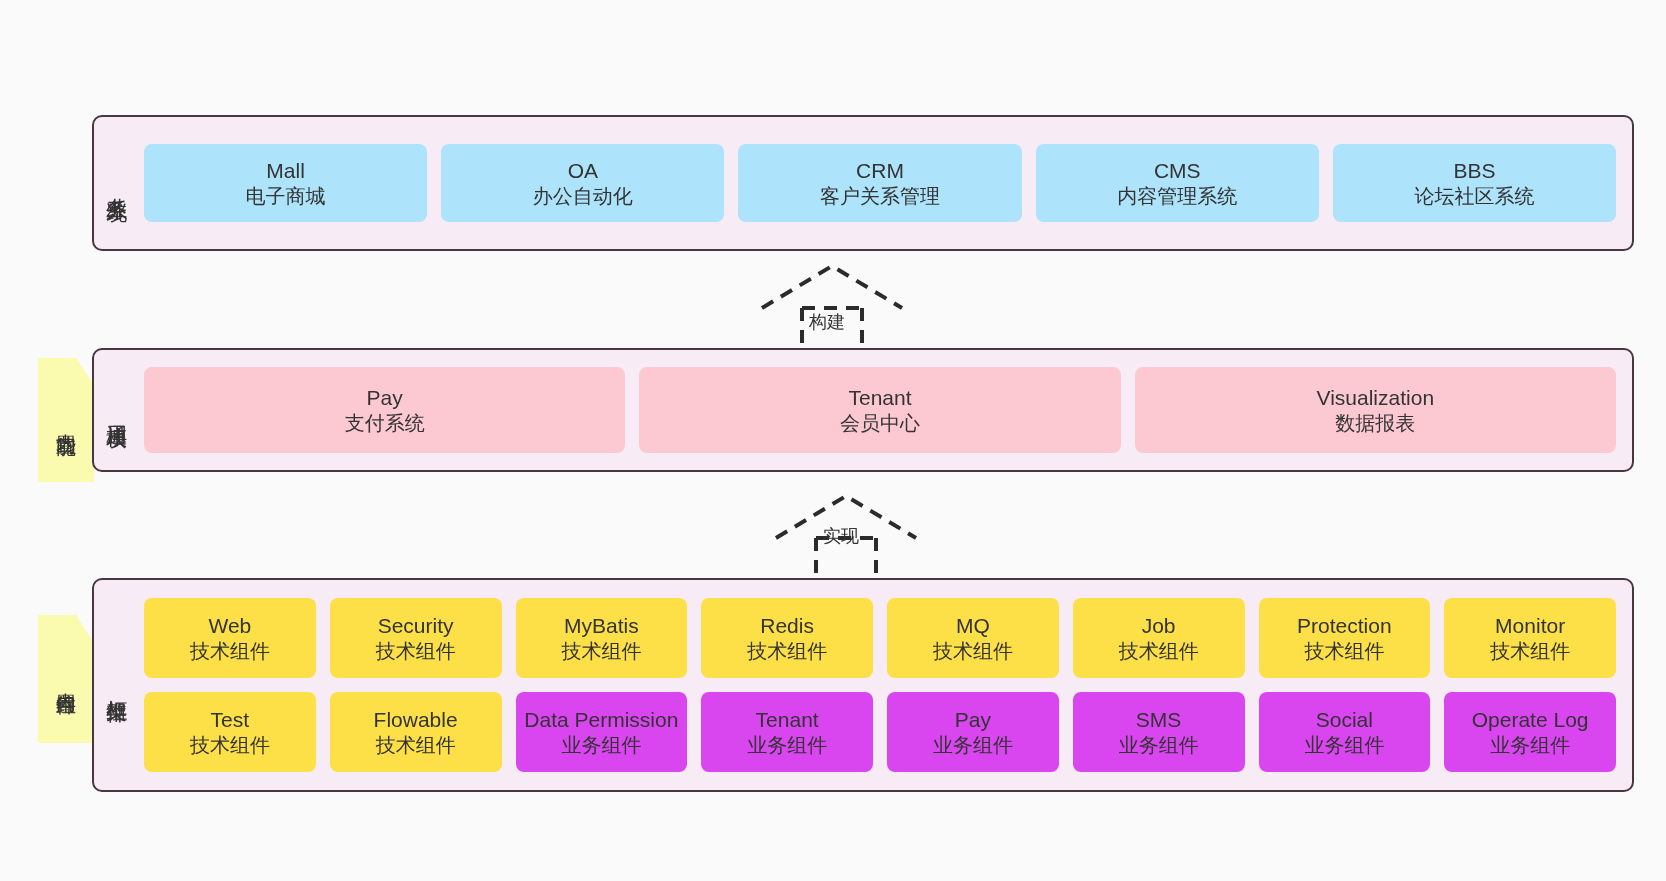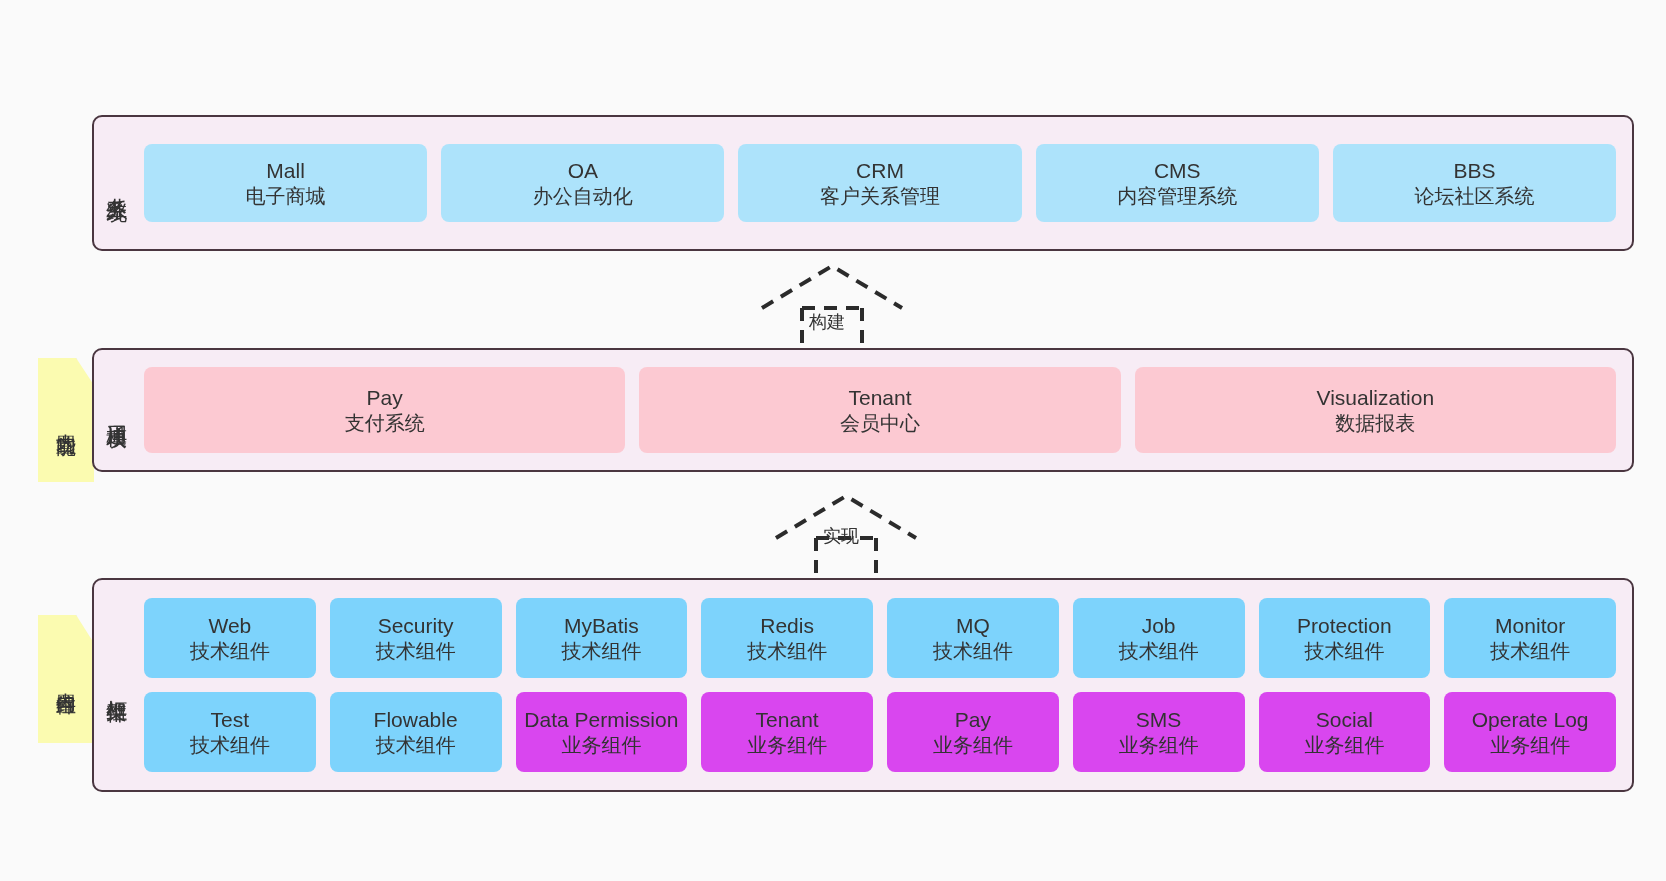--- a/index.html
+++ b/index.html
@@ -82,21 +82,21 @@
     color: #333333;
   }
   .node .n-cn {
     font-size: 20px;
     color: #333333;
   }
 
   .blue    { background: #ade3fb; }
   .red     { background: #f4626c; }
   .pink    { background: #fcc9d2; }
-  .green   { background: #7dd3fc; }
+  .green   { background: #fde047; }
   .lgreen  { background: #d946ef; }
 
   
   .h-top  { height: 78px; }
   .h-mid  { height: 86px; }
   .h-bot  { height: 80px; }
 
   
   .sticky {
     position: absolute;

